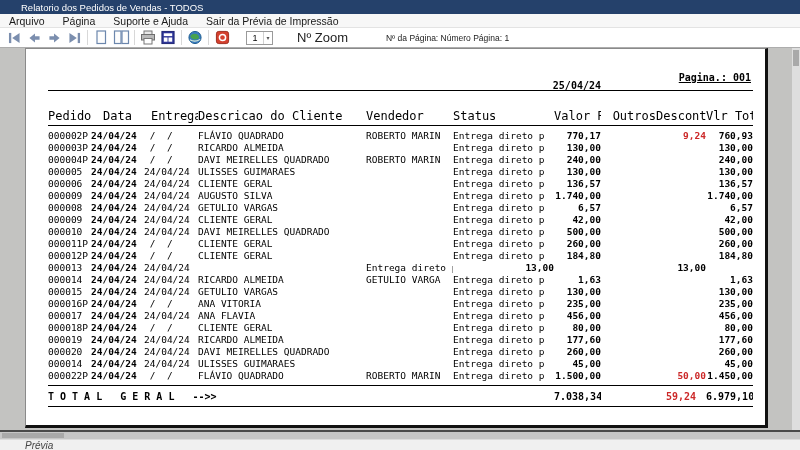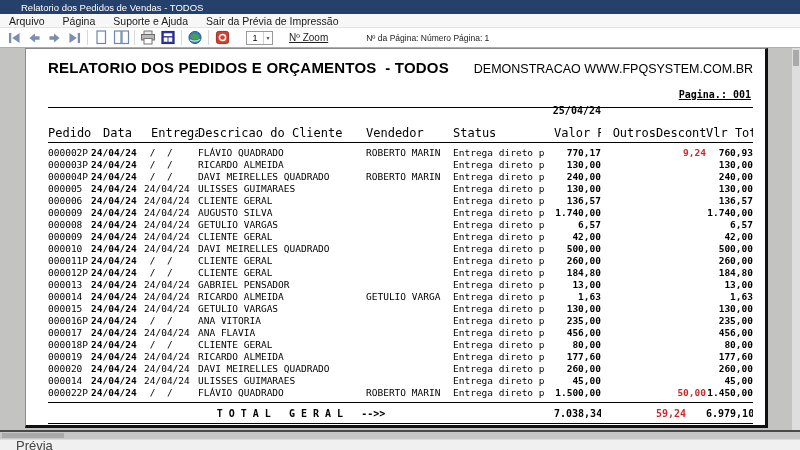--- a/index.html
+++ b/index.html
@@ -15,68 +15,68 @@
 
   .toolbar { height:20px; background:#ffffff; border-bottom:1px solid #adadad;
              display:flex; align-items:center; padding-left:4px; }
   .tbtn { width:20px; height:17px; display:flex; align-items:center; justify-content:center; }
   .tsep { width:1px; height:15px; background:#d8d8d8; margin:0 3px; }
   .zoombox { width:27px; height:14px; border:1px solid #9a9a9a; background:#fff;
              display:flex; align-items:center; font-size:9px; margin-left:14px; }
   .zoombox .val { flex:1; text-align:center; }
   .zoombox .arr { width:9px; font-size:6px; color:#555; border-left:1px solid #d0d0d0;
                   display:flex; align-items:center; justify-content:center; height:100%; }
-  .tlabel { font-size:10px; color:#222; margin-left:16px;text-decoration:underline; }
+  .tlabel { font-size:13px; color:#222; margin-left:24px; }
   .tlabel2 { font-size:8.5px; color:#222; margin-left:38px; }
 
   
   .preview { position:relative; height:384px; background:#c3c3c1; border-bottom:2px solid #4a4a4a; }
   .vscroll { position:absolute; right:0; top:0; width:8px; height:100%; background:#dedede; }
   .vthumb { position:absolute; top:2px; left:1px; width:6px; height:16px; background:#a9a9a9; }
 
   .page { position:absolute; left:25px; top:0; width:743px; height:380px; background:#fff;
           border-left:1px solid #8a8a8a; border-top:1px solid #8a8a8a;
           border-right:3px solid #111; border-bottom:3px solid #111;
           padding:10px 11px 0 22px; color:#000; }
 
   .rtitle-row { display:flex; justify-content:space-between; align-items:baseline; width:705px; }
   .rtitle { font-size:15px; font-weight:bold; letter-spacing:.2px; white-space:pre; }
   .rdemo  { font-size:12.5px; white-space:pre; }
 
   .mono { font-family:"DejaVu Sans Mono", monospace; }
   .period { position:relative; width:705px; margin-top:13px; font-size:10px; font-weight:bold; height:13px; }
-  .period .pdate { position:absolute; right:152px; top:16px; }
+  .period .pdate { position:absolute; right:152px; top:8px; }
   .period .ppag  { position:absolute; right:2px;  top:0;text-decoration:underline; }
 
   .rule { width:705px; border-top:1.5px solid #000; margin-top:5px; }
 
   .grid { display:grid; width:705px;
           grid-template-columns:43px 53px 54px 168px 87px 101px 47px 55px 50px 47px; }
   .grid > div { white-space:pre; overflow:hidden; }
   .hdr { font-size:12px; line-height:15px; margin-top:18px; }
   .hdr .h-data { text-indent:12px; } .hdr .h-entrega { text-indent:7px; }
   .h-valor,.h-outros,.h-desconto,.h-total { text-align:right; }
 
   .rows { margin-top:4px; }
   .trow { font-size:9.5px; line-height:12px; }
   .c-data { font-weight:bold; }
   .c-valor,.c-outros,.c-desconto,.c-total { text-align:right; font-weight:bold; }
   .c-desconto { color:#cc2929; }
 
   .totrow { font-size:10px; line-height:15px; margin-top:3px; font-weight:bold; }
-  .totrow .t-label { grid-column:1 / 7; white-space:pre;text-align:center; }
-  .t-valor,.t-outros,.t-desconto,.t-total { text-align:left; }
+  .totrow .t-label { grid-column:1 / 7; white-space:pre; }
+  .t-valor,.t-outros,.t-desconto,.t-total { text-align:center; }
   .t-desconto { color:#cc2929; }
   .rule2 { width:705px; border-top:1.5px solid #000; margin-top:2px; }
 
   
   .hscroll { height:7px; background:#c6c6c6; position:relative; }
   .hthumb { position:absolute; left:2px; top:1px; width:62px; height:5px; background:#a9a9a9; }
   .statusbar { height:11px; background:#f0f0f0; border-top:1px solid #dcdcdc;
-               font-size:13px; color:#444; display:flex; align-items:center; padding-left:16px; }
+               font-size:10px; color:#444; display:flex; align-items:center; padding-left:25px;font-style:italic; }
 
   svg { display:block; }
 </style>
 </head>
 <body>
 
 <div class="titlebar">
   <span>Relatorio dos Pedidos de Vendas  - TODOS</span>
 </div>
 
@@ -159,24 +159,20 @@
     <span class="val">1</span>
     <span class="arr">▾</span>
   </div>
   <span class="tlabel">Nº Zoom</span>
   <span class="tlabel2">Nº da Página: Número Página: 1</span>
 </div>
 
 <div class="preview">
   <div class="page">
 
-    <div class="rtitle-row">
-      <span class="rtitle">RELATORIO DOS PEDIDOS E ORÇAMENTOS  - TODOS</span>
-      <span class="rdemo">DEMONSTRACAO WWW.FPQSYSTEM.COM.BR</span>
-    </div>
 
     <div class="period mono">
       <span class="pdate">25/04/24</span>
       <span class="ppag">Pagina.: 001</span>
     </div>
 
     <div class="rule"></div>
 
     <div class="grid hdr mono">
       <div>Pedido</div>
@@ -324,21 +320,20 @@
         <div class="c-status">Entrega direto p</div>
         <div class="c-valor">184,80</div>
         <div class="c-outros"></div>
         <div class="c-desconto"></div>
         <div class="c-total">184,80</div>
       </div>
         <div class="grid trow">
         <div class="c-pedido">000013</div>
         <div class="c-data">24/04/24</div>
         <div class="c-entrega">24/04/24</div>
-        <div class="c-cliente">GABRIEL PENSADOR</div>
         <div class="c-vendedor"></div>
         <div class="c-status">Entrega direto p</div>
         <div class="c-valor">13,00</div>
         <div class="c-outros"></div>
         <div class="c-desconto"></div>
         <div class="c-total">13,00</div>
       </div>
         <div class="grid trow">
         <div class="c-pedido">000014</div>
         <div class="c-data">24/04/24</div>

